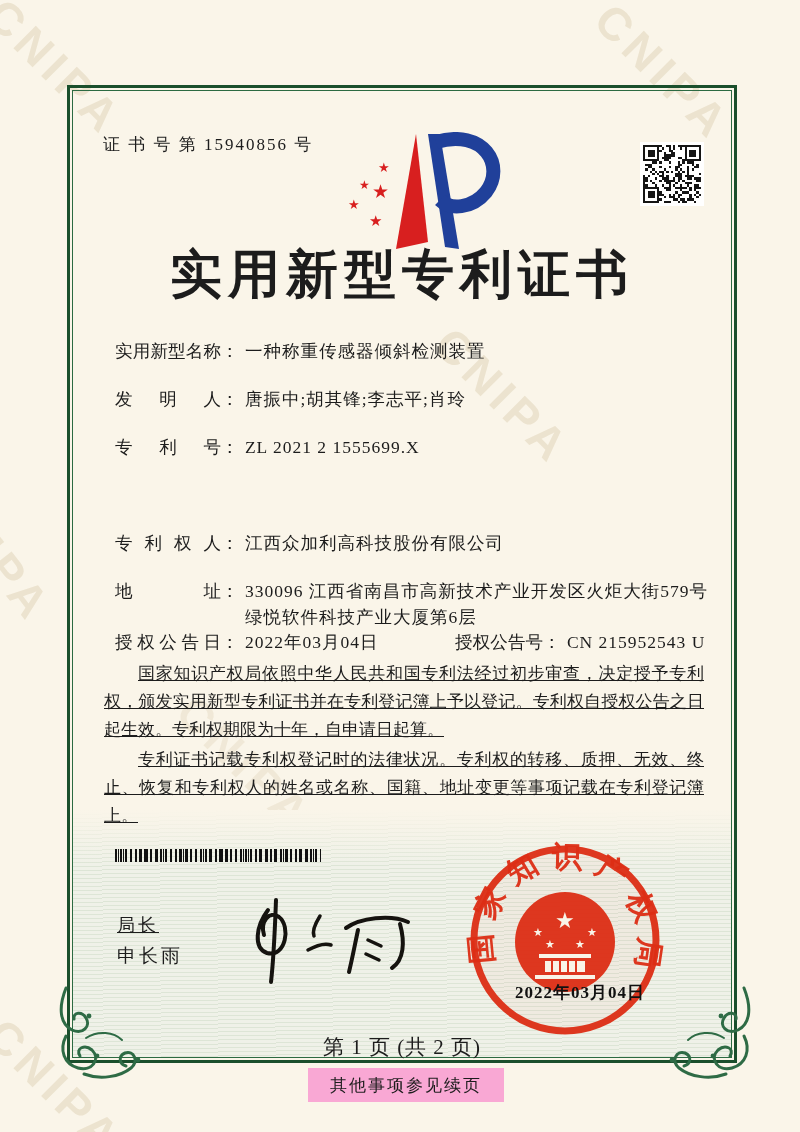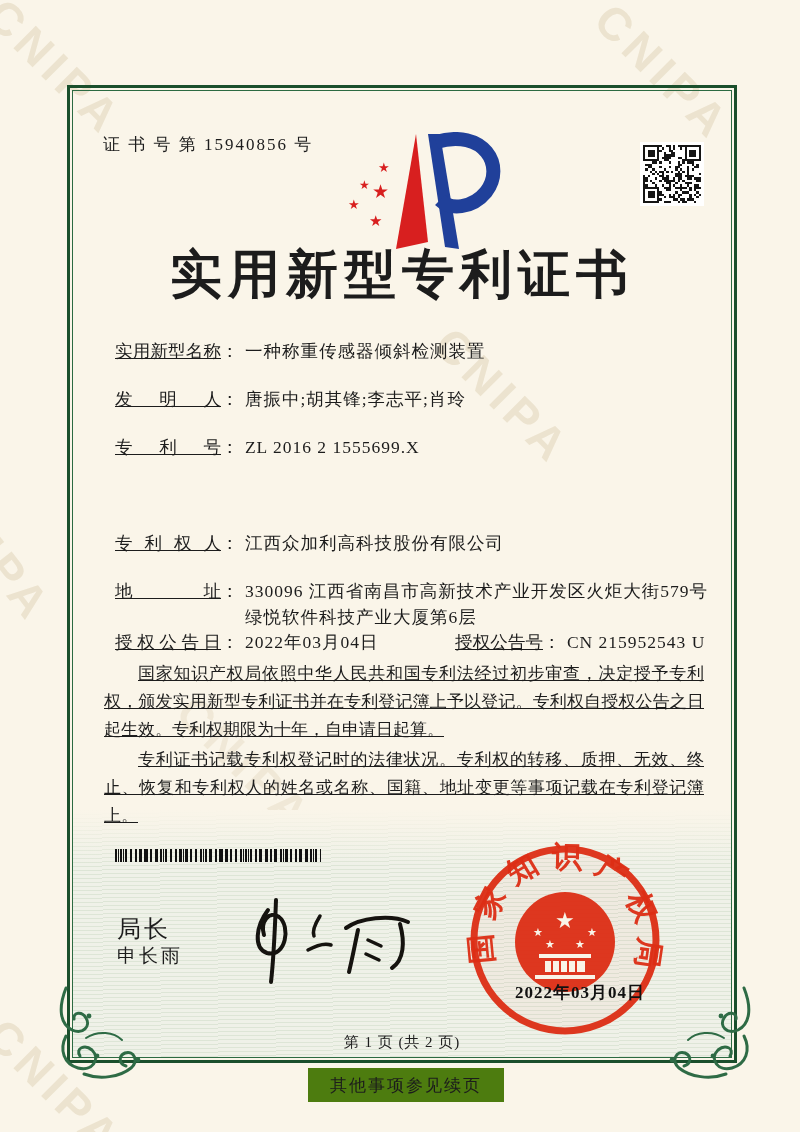--- a/index.html
+++ b/index.html
@@ -23,21 +23,21 @@
   }
   .frame-inner-line{position:absolute;inset:2px;border:1px solid #2c6a42;pointer-events:none;}
   .cert-no{position:absolute;left:33px;top:45px;font-size:17px;letter-spacing:2px;}
   .logo{position:absolute;left:262px;top:44px;width:180px;height:120px;}
   .qr{position:absolute;left:570px;top:54px;width:58px;height:58px;background:#fff;padding:3px;}
   .title{
     position:absolute;left:0;top:152px;width:100%;text-align:center;
     font-size:52px;font-weight:bold;letter-spacing:6px;
   }
   .frow{position:absolute;left:45px;font-size:17.5px;line-height:26px;white-space:nowrap;}
-  .flabel{display:inline-block;width:106px;text-align:justify;text-align-last:justify;vertical-align:top;text-decoration:underline;}
+  .flabel{display:inline-block;width:106px;text-align:justify;text-align-last:justify;vertical-align:top;}
   .fcolon{display:inline-block;vertical-align:top;}
   .fvalue{display:inline-block;margin-left:2px;letter-spacing:1px;vertical-align:top;}
   .fvalue.multiline{white-space:normal;width:480px;}
   .grant-pair2{position:absolute;left:340px;top:0;}
   .grant-pair2 .flabel{width:88px;}
   .paras{
     position:absolute;left:34px;top:572px;width:600px;
     font-size:17px;line-height:28px;text-align:justify;
   }
   .paras p{margin:0 0 2px 0;text-indent:2em;text-decoration:underline;}
@@ -47,35 +47,35 @@
       linear-gradient(180deg, rgba(250,245,233,1) 0px, rgba(250,245,233,0) 55px),
       repeating-linear-gradient(179deg, #dde5d6 0px, #dde5d6 1px, #eff1e8 1px, #eff1e8 4px);
   }
   .barcode{
     position:absolute;left:45px;top:761px;width:206px;height:13px;
     background:
       repeating-linear-gradient(90deg,#111 0 2px,transparent 2px 5px),
       repeating-linear-gradient(90deg,#111 0 1px,transparent 1px 8px),
       repeating-linear-gradient(90deg,transparent 0 3px,#111 3px 4px,transparent 4px 13px);
   }
-  .director-title{position:absolute;left:47px;top:825px;font-size:24px;letter-spacing:3px;}
+  .director-title{position:absolute;left:47px;top:825px;font-size:18px;letter-spacing:3px;text-decoration:underline;}
   .director-name{position:absolute;left:47px;top:855px;font-size:19px;letter-spacing:3px;font-family:Liberation Serif, serif;}
   .signature{position:absolute;left:168px;top:808px;width:180px;height:92px;}
   .seal{position:absolute;left:395px;top:752px;width:200px;height:200px;}
   .seal-date{
     position:absolute;left:425px;top:893px;width:170px;text-align:center;
     font-size:17px;font-weight:bold;letter-spacing:1px;color:#111;z-index:3;
   }
-  .page-info{position:absolute;left:0;top:945px;width:100%;text-align:center;font-size:15px;letter-spacing:1px;}
+  .page-info{position:absolute;left:0;top:945px;width:100%;text-align:center;font-size:21px;letter-spacing:1px;}
   .flourish{position:absolute;width:92px;height:94px;z-index:2;}
   .flourish-left{left:-14px;top:898px;}
   .flourish-right{left:592px;top:898px;transform:scaleX(-1);}
   .footer-box{
     position:absolute;left:308px;top:1068px;width:196px;height:34px;z-index:1;
-    background:#4d7c0f;display:flex;align-items:center;justify-content:center;
+    background:#f9a8d4;display:flex;align-items:center;justify-content:center;
     font-size:17px;letter-spacing:2px;
   }
 </style>
 </head>
 <body>
 
 <div class="watermark" style="left:-30px;top:40px;">CNIPA</div>
 <div class="watermark" style="left:578px;top:45px;">CNIPA</div>
 <div class="watermark" style="left:418px;top:369px;">CNIPA</div>
 <div class="watermark wm-steep" style="left:-95px;top:522px;">CNIPA</div>
@@ -398,21 +398,21 @@
   <div class="frow" style="top:250px">
     <span class="flabel">实用新型名称</span><span class="fcolon">：</span>
     <span class="fvalue">一种称重传感器倾斜检测装置</span>
   </div>
   <div class="frow" style="top:298px">
     <span class="flabel">发明人</span><span class="fcolon">：</span>
     <span class="fvalue">唐振中;胡其锋;李志平;肖玲</span>
   </div>
   <div class="frow" style="top:346px">
     <span class="flabel">专利号</span><span class="fcolon">：</span>
-    <span class="fvalue">ZL 2016 2 1555699.X</span>
+    <span class="fvalue">ZL 2021 2 1555699.X</span>
   </div>
   <div class="frow" style="top:442px">
     <span class="flabel">专利权人</span><span class="fcolon">：</span>
     <span class="fvalue">江西众加利高科技股份有限公司</span>
   </div>
   <div class="frow" style="top:490px">
     <span class="flabel">地址</span><span class="fcolon">：</span>
     <span class="fvalue multiline"><span>330096 江西省南昌市高新技术产业开发区火炬大街579号</span><br><span>绿悦软件科技产业大厦第6层</span></span>
   </div>
   <div class="frow" style="top:541px">

